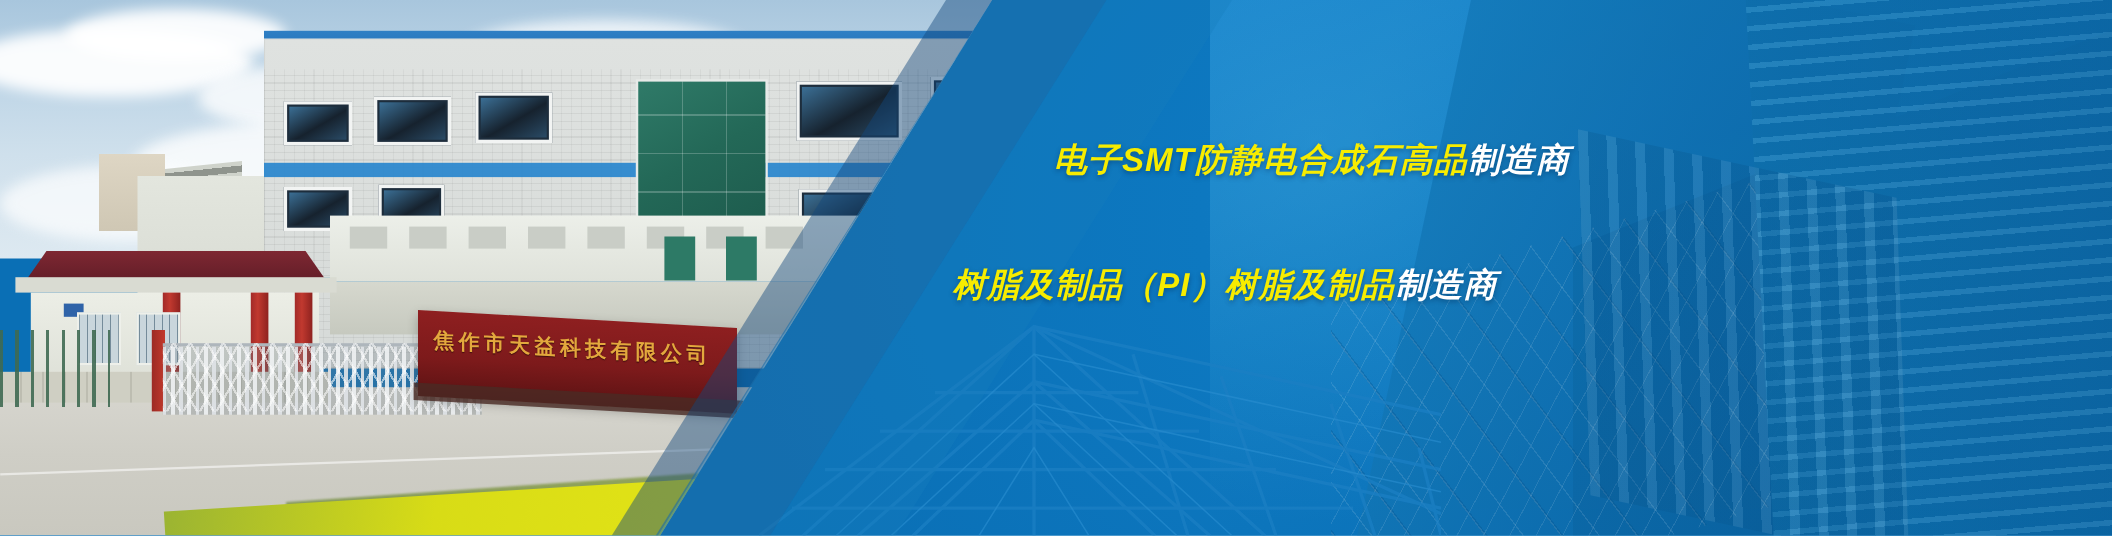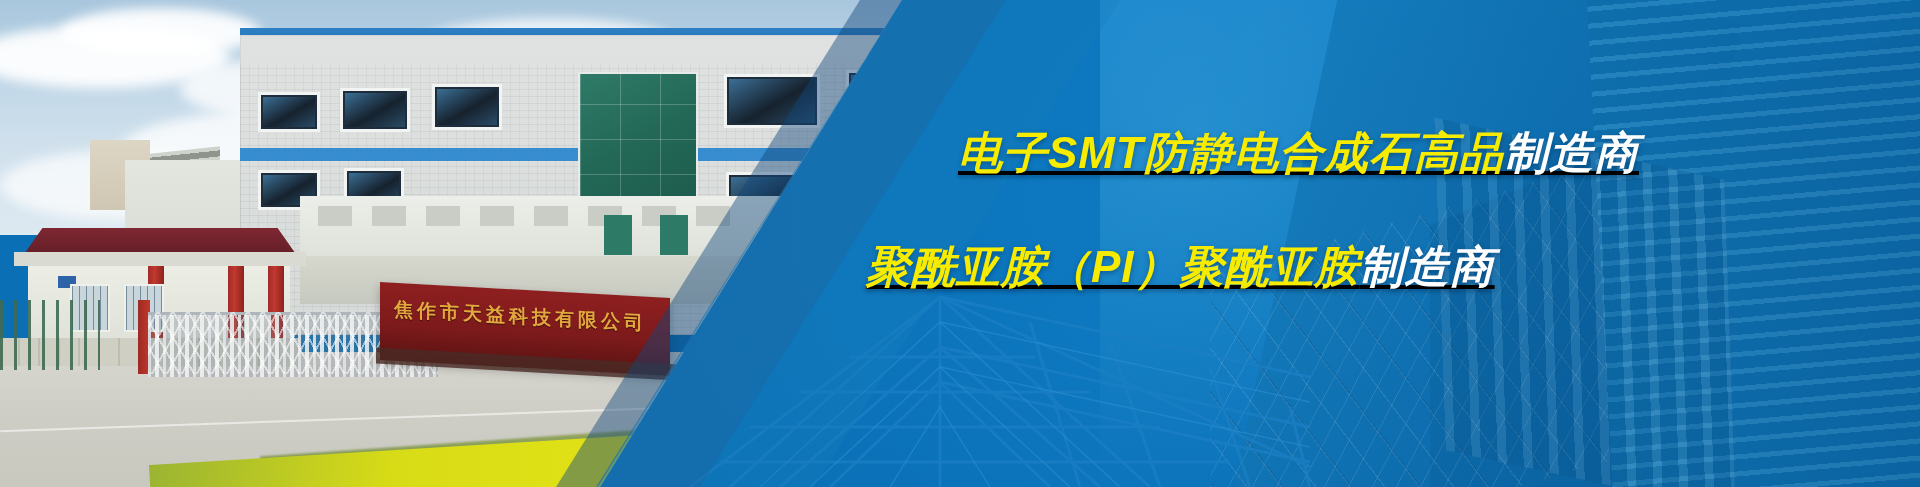--- a/index.html
+++ b/index.html
@@ -312,25 +312,24 @@
   
   .headline{
     position:absolute;left:0;top:0;width:1920px;height:487px;
   }
   .hl-line{
     position:absolute;
     white-space:nowrap;
     font-family:"Liberation Sans","DejaVu Sans",sans-serif;
     font-weight:bold;
     font-style:italic;
-    font-size:44px;
+    font-size:30px;
     letter-spacing:1px;
     line-height:1;
     text-shadow:0 2px 5px rgba(0,40,80,.45);
-    text-decoration:underline;
   }
   .hl1{left:958px;top:131px;}
   .hl2{left:918px;top:188px;}
   .hl3{left:866px;top:245px;}
   .em-yellow{color:#f7ec00;}
   .em-white{color:#ffffff;}
 </style>
 </head>
 <body>
 
@@ -457,18 +456,18 @@
   <div class="wedge-2"></div>
 
   <div class="headline">
 
     <div class="hl-line hl1">
       <span class="em-yellow">电子SMT防静电合成石高品</span><span class="em-white">制造商</span>
     </div>
 
 
     <div class="hl-line hl3">
-      <span class="em-yellow">聚酰亚胺（PI）聚酰亚胺</span><span class="em-white">制造商</span>
+      <span class="em-yellow">树脂及制品（PI）树脂及制品</span><span class="em-white">制造商</span>
     </div>
 
   </div>
 
 </div>
 
 </body></html>

